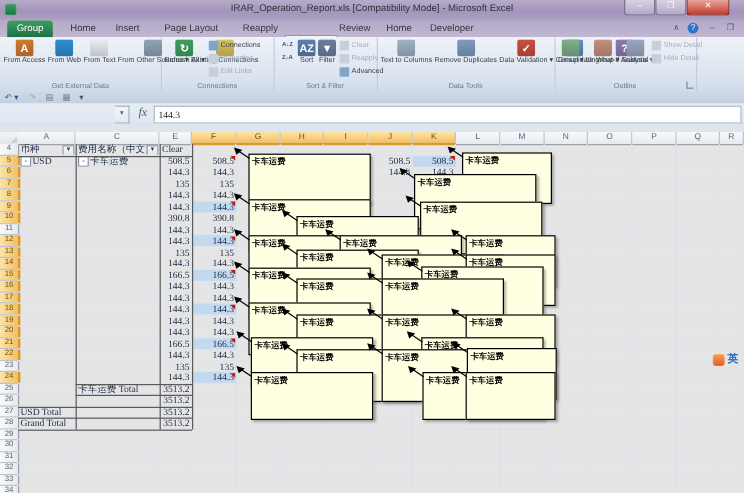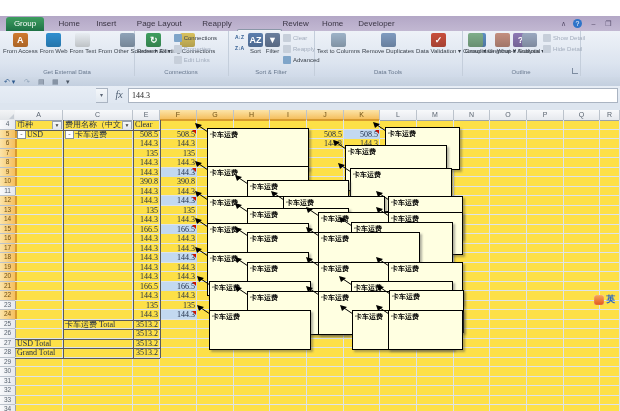--- a/index.html
+++ b/index.html
@@ -66,21 +66,21 @@
   #namebox-dd{position:absolute;left:96px;top:2px;width:11px;height:13px;border:1px solid #aab4c2;
     border-left:none;background:linear-gradient(#f4f7fa,#e2e9f1);font-size:6px;text-align:center;line-height:13px;color:#5a6575;}
   #fx{position:absolute;left:112px;top:2px;width:14px;height:13px;font-family:"Liberation Serif",serif;
     font-style:italic;font-size:10px;color:#4a5a6e;text-align:center;line-height:13px;}
   #formula-input{position:absolute;left:128px;top:2px;right:2px;height:13px;background:#fff;
     border:1px solid #aab4c2;font-size:8px;line-height:13px;padding-left:3px;color:#222;
     font-family:"Liberation Serif",serif;}
 
   
   #chrome-strip{position:absolute;left:0;top:103px;width:620px;height:7px;background:#dde5ef;}
-  #sheet{position:absolute;left:0;top:110px;width:620px;height:301px;background:#fde047;overflow:hidden;}
+  #sheet{position:absolute;left:0;top:110px;width:620px;height:301px;background:#e5e5e5;overflow:hidden;}
   #corner{position:absolute;left:0;top:0;width:15px;height:10px;
     background:linear-gradient(#f3f4f6,#e2e5e9);border-right:1px solid #9aa1ab;border-bottom:1px solid #9aa1ab;}
   #corner:after{content:"";position:absolute;right:1px;bottom:1px;border-left:5px solid transparent;
     border-bottom:5px solid #c6ccd4;}
   .ch{position:absolute;top:0;height:10px;background:linear-gradient(#f8f9fb,#e6e9ee);
     border-right:1px solid #bcc3cc;border-bottom:1px solid #9aa1ab;
     font-size:7px;line-height:10px;text-align:center;color:#5a6470;}
   .ch.sel{background:linear-gradient(#fce4a8,#f5bf5e);border-bottom:2px solid #d89a2e;color:#6e5015;height:9px;}
   .rh{position:absolute;left:0;width:15px;background:linear-gradient(90deg,#f8f9fb,#e6e9ee);
     border-bottom:1px solid #bcc3cc;border-right:1px solid #9aa1ab;
@@ -107,20 +107,27 @@
   #ime{position:absolute;z-index:30;font-size:9px;}
   #ime .box{display:inline-block;width:10px;height:10px;border-radius:2px;vertical-align:middle;
     background:linear-gradient(#f5a55a,#e2571d);box-shadow:inset 0 0 1px #fff;}
   #ime .zh{color:#2464c4;font-weight:bold;vertical-align:middle;font-family:"Liberation Serif",serif;}
 </style>
 </head>
 <body>
 
 <div id="app">
 
+  <div id="titlebar">
+    <div id="app-icon"></div>
+    <div id="title-text">IRAR_Operation_Report.xls [Compatibility Mode] - Microsoft Excel</div>
+    <div class="winbtn" id="btn-min">–</div>
+    <div class="winbtn" id="btn-max">❐</div>
+    <div class="winbtn" id="btn-close">✕</div>
+  </div>
 
   <div id="tabstrip">
     <div id="file-tab">Group</div>
     <div id="tabs-container">
         <div class="rtab" style="left: 48px; width: 30.4px;">Home</div>
         <div class="rtab" style="left: 80.4px; width: 39.6px;">Insert</div>
         <div class="rtab" style="left: 122px; width: 62.6px;">Page Layout</div>
         <div class="rtab" style="left: 186.6px; width: 48.8px;">Reapply</div>
         <div class="rtab active" style="left: 237.4px; width: 30.4px;">Data</div>
         <div class="rtab" style="left: 269.8px; width: 39.6px;">Review</div>

